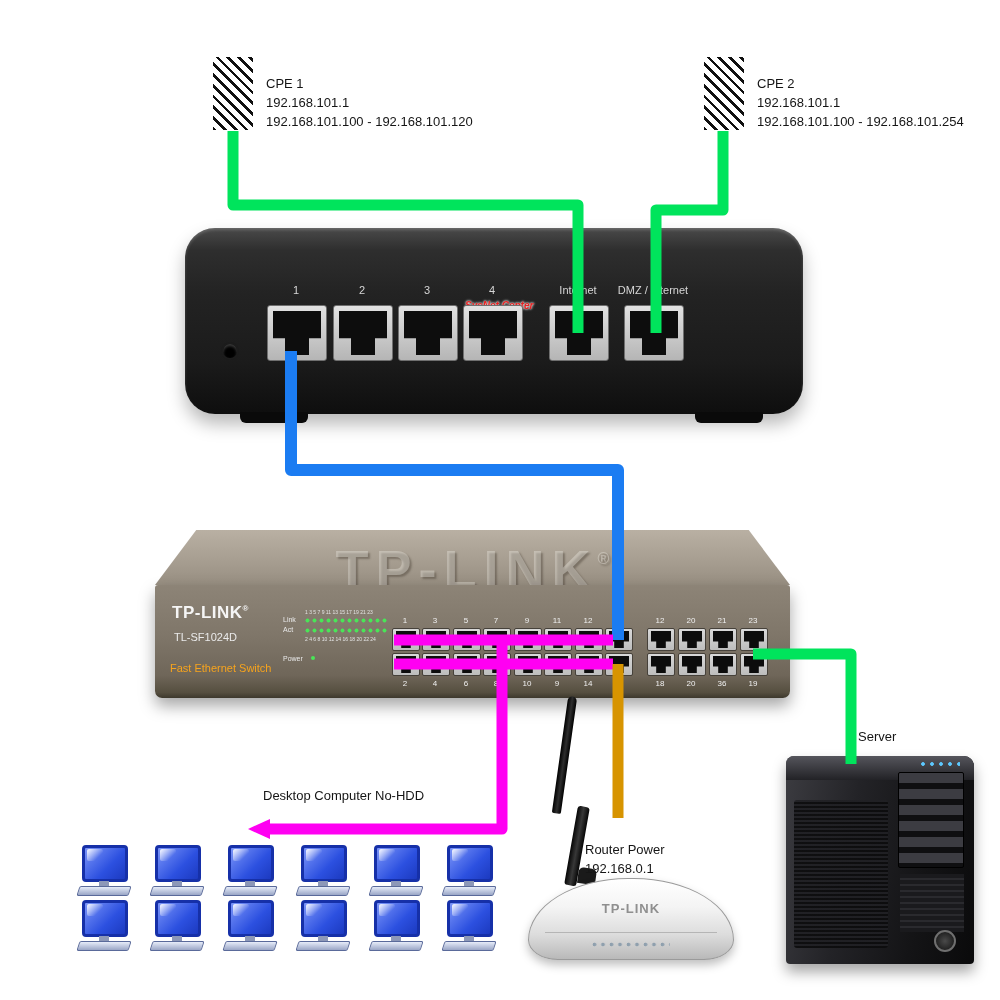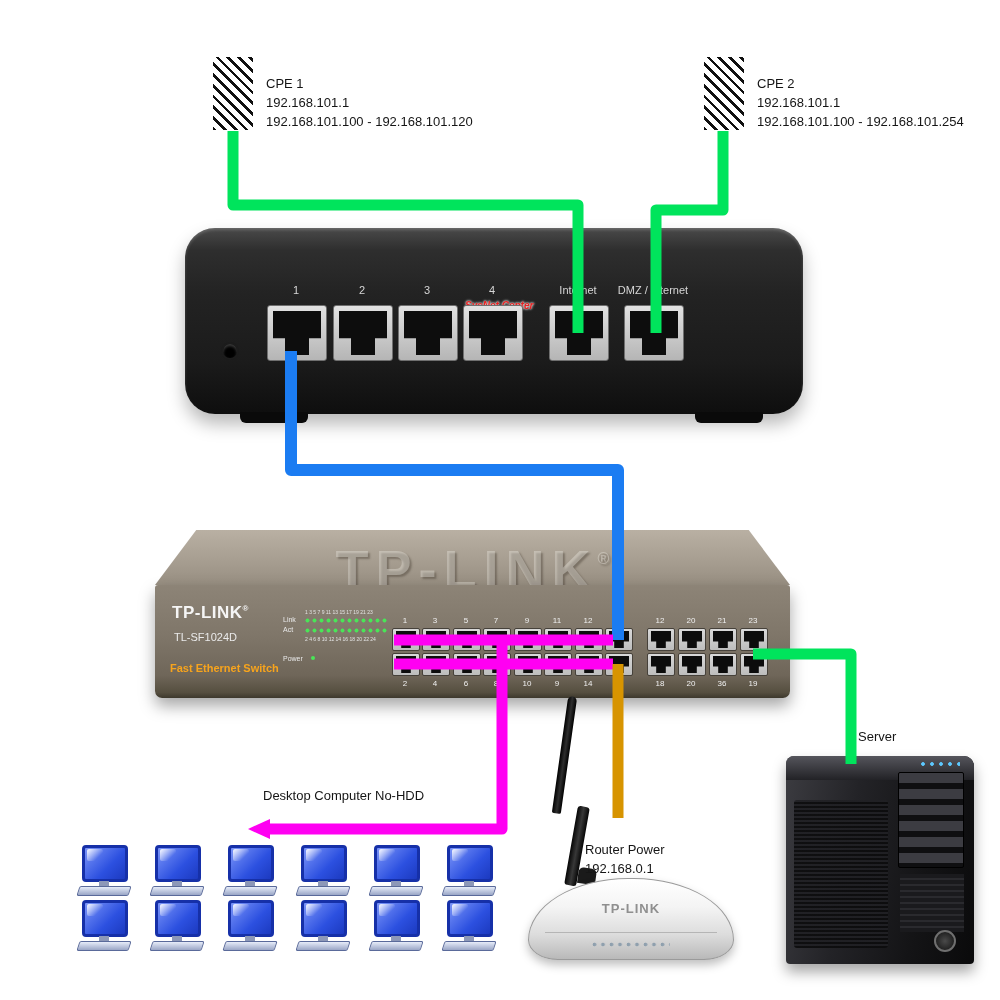--- a/index.html
+++ b/index.html
@@ -31,21 +31,21 @@
   .sw-wm{position:absolute;left:0;top:0;width:100%;height:55px;line-height:58px;text-align:center;
         font-size:54px;font-weight:bold;letter-spacing:7px;color:rgba(240,236,228,.38);
         text-shadow:2px 2px 2px rgba(70,63,52,.45)}
   .sw-wm sup{font-size:16px;letter-spacing:0;vertical-align:24px}
   .sw-front{position:absolute;left:155px;top:585px;width:635px;height:113px;border-radius:3px 3px 7px 7px;
         background:linear-gradient(180deg,#8d8477 0%,#7f7669 45%,#6f6659 80%,#564f40 95%,#3d382c 100%);
         box-shadow:0 8px 16px rgba(0,0,0,.35)}
   .sw-brand{position:absolute;left:17px;top:18px;font-size:17px;font-weight:bold;color:#f5f5f5;letter-spacing:.5px}
   .sw-brand sup{font-size:8px;vertical-align:7px}
   .sw-model{position:absolute;left:19px;top:46px;font-size:11px;color:#eaeaea}
-  .sw-sub{position:absolute;left:15px;top:77px;font-size:11px;font-weight:bold;color:#f7a41d}
+  .sw-sub{position:absolute;left:15px;top:77px;font-size:11px;font-weight:normal;color:#f7a41d}
   .ledlbl{position:absolute;font-size:7px;color:#e9e9e9}
   .lednum{position:absolute;font-size:5px;color:#e2e2e2;white-space:nowrap}
   .ledrow{position:absolute;width:84px;height:5px;background-image:radial-gradient(circle at 2.5px 2.5px,#49e557 1.7px,rgba(0,0,0,0) 2.3px);
         background-size:7px 5px;background-repeat:repeat-x}
   .leddot{position:absolute;width:4px;height:4px;border-radius:50%;background:#49e557}
   .sport{position:absolute;width:26px;height:21px;background:linear-gradient(180deg,#d9d9d9,#bdbdbd);
         border:1px solid #46413a;border-radius:2px}
   .sport::before{content:"";position:absolute;left:3px;right:3px;top:2px;bottom:2px;background:#0c0c0c;
         clip-path:polygon(0 0,100% 0,100% 62%,74% 62%,74% 100%,26% 100%,26% 62%,0 62%)}
   .pnum{position:absolute;width:20px;text-align:center;font-size:8px;color:#f0f0f0}

